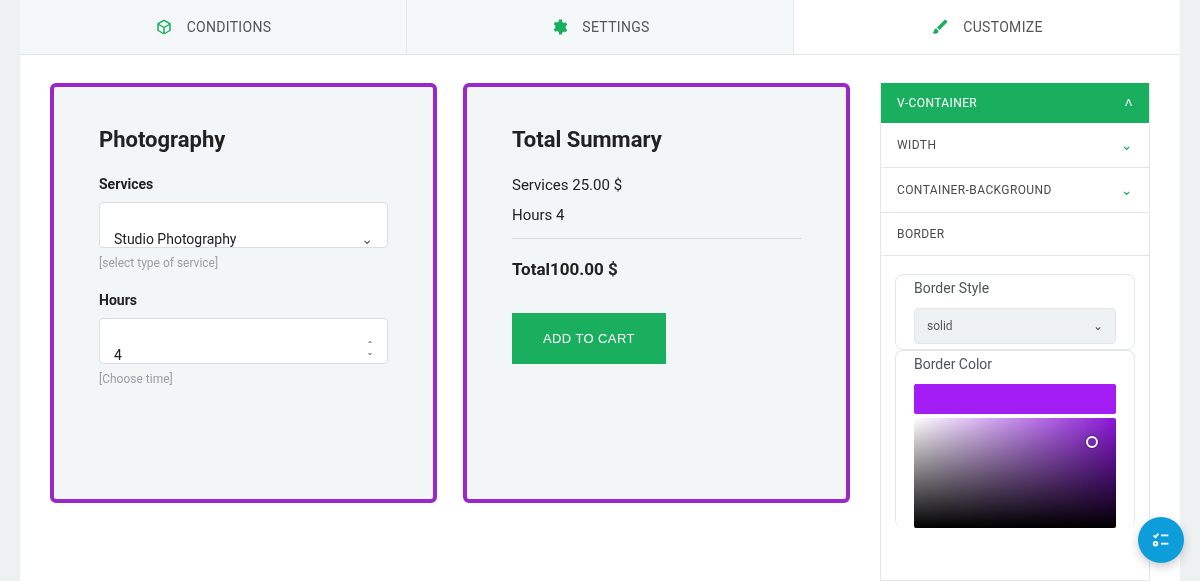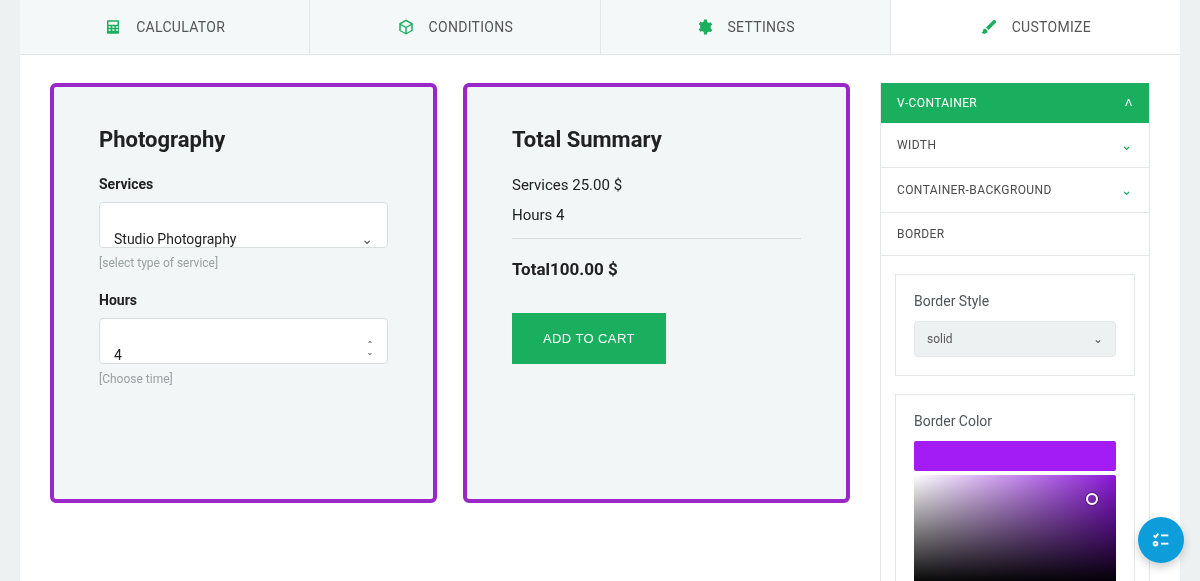--- a/index.html
+++ b/index.html
@@ -150,23 +150,23 @@
     cursor:pointer;
     background:#fff;
   }
   .acc-item.open { border-bottom:1px solid #e3e7e8; }
   .acc-body {
     padding: 18px 14px 0 14px;
     background:#fff;
   }
   .inner-card {
     border:1px solid #e3e7e8;
-    border-radius:0;
-    padding: 18px 18px;
-    margin-bottom:18px;
+    border-radius:8px;
+    padding: 5px 18px;
+    margin-bottom:0;
   }
   .inner-label {
     font-size:14px;
     color:#4e565a;
     margin-bottom:12px;
   }
   .solid-select {
     background:#edf1f2;
     border:1px solid #e3e7e8;
     border-radius:4px;
@@ -224,28 +224,20 @@
   .fab svg { width:22px; height:22px; stroke:#fff; fill:none; stroke-width:2; }
 </style>
 </head>
 <body>
 
 <div class="app">
   <div class="tabs">
     <div class="tab">
       <span class="tab-icon">
         <svg viewBox="0 0 24 24">
-            <path d="M5 3h14a1 1 0 0 1 1 1v16a1 1 0 0 1-1 1H5a1 1 0 0 1-1-1V4a1 1 0 0 1 1-1zm1 2v4h12V5H6zm0 6v2h3v-2H6zm5 0v2h3v-2h-3zm5 0v2h3v-2h-3zM6 15v2h3v-2H6zm5 0v2h3v-2h-3zm5 0v2h3v-2h-3z"></path>
-          </svg>
-      </span>
-      <span>CALCULATOR</span>
-    </div>
-    <div class="tab">
-      <span class="tab-icon">
-        <svg viewBox="0 0 24 24">
             <path d="M12 2 3 7v10l9 5 9-5V7l-9-5zm0 2.3L18.5 8 12 11.7 5.5 8 12 4.3zM5 9.6l6 3.4v6.7l-6-3.4V9.6zm8 10.1v-6.7l6-3.4v6.7l-6 3.4z"></path>
           </svg>
       </span>
       <span>CONDITIONS</span>
     </div>
     <div class="tab">
       <span class="tab-icon">
         <svg viewBox="0 0 24 24">
             <path d="M12 8a4 4 0 1 0 0 8 4 4 0 0 0 0-8zm9 4a7.9 7.9 0 0 0-.1-1.3l2.1-1.6-2-3.5-2.5 1a8 8 0 0 0-2.2-1.3L16 2h-4l-.3 2.6a8 8 0 0 0-2.2 1.3l-2.5-1-2 3.5L7.1 10A8 8 0 0 0 7 12c0 .4 0 .9.1 1.3L5 14.9l2 3.5 2.5-1c.7.5 1.4 1 2.2 1.3L12 22h4l.3-2.6c.8-.3 1.5-.8 2.2-1.3l2.5 1 2-3.5-2.1-1.6c.1-.4.1-.9.1-1.3z"></path>
           </svg>

